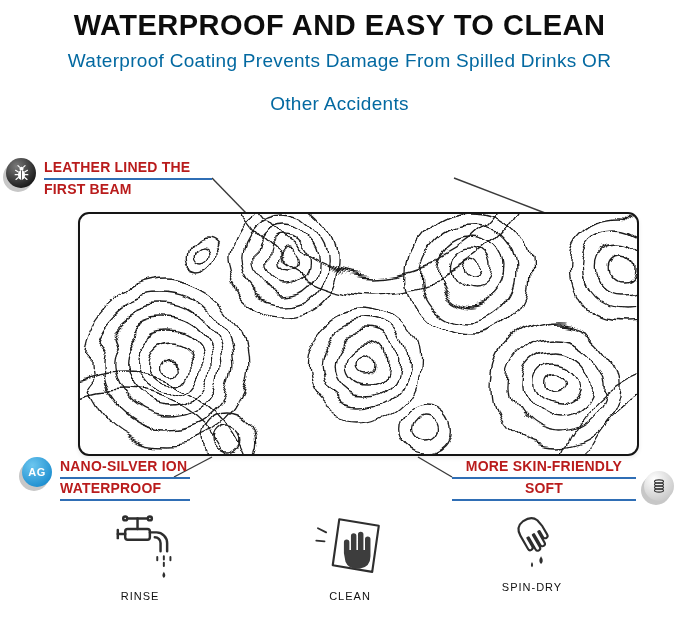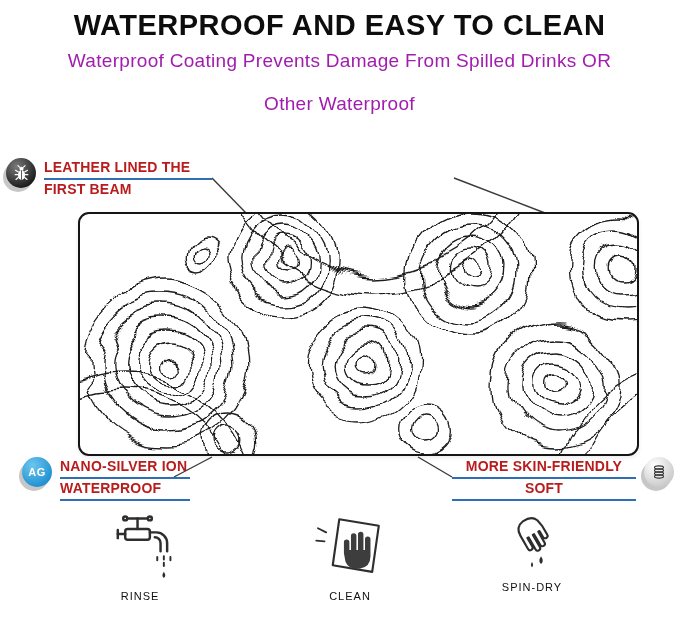--- a/index.html
+++ b/index.html
@@ -8,21 +8,21 @@
     --ink:#111111;
     --line-gray:#4a4a4a;
   }
   *{margin:0;padding:0;box-sizing:border-box;}
   body{background:#ffffff;font-family:"Liberation Sans",sans-serif;}
   .canvas{position:relative;width:679px;height:628px;background:#fff;overflow:hidden;color:var(--ink);}
 
   .title{position:absolute;top:3px;left:0;width:100%;text-align:center;
          font-size:29px;font-weight:bold;letter-spacing:.5px;color:#0d0d0d;margin-top:6px;}
   .subtitle{position:absolute;left:0;width:100%;text-align:center;
-            font-size:19px;letter-spacing:.3px;color:#a21caf;}
+            font-size:19px;letter-spacing:.3px;color:#0369a1;}
   .s1{top:50px}.s2{top:93px}
 
   .leaders{position:absolute;left:0;top:0;width:679px;height:628px;pointer-events:none;}
 
   
   .callout{position:absolute;display:flex;gap:8px;align-items:flex-start;}
   .badge{position:relative;width:30px;height:30px;flex:0 0 auto;}
   .badge::before{content:"";position:absolute;inset:0;border-radius:50%;
                  background:#c7c7c7;transform:translate(-3px,4px);}
   .sphere{position:absolute;inset:0;border-radius:50%;
@@ -30,21 +30,21 @@
           display:flex;align-items:center;justify-content:center;}
   .badge.blue .sphere{background:radial-gradient(circle at 35% 28%, #6cc6ef, var(--ag-blue) 78%);
           font-weight:bold;color:#fff;font-size:11px;letter-spacing:.5px;}
   .badge.light .sphere{background:radial-gradient(circle at 35% 28%, #ffffff, #c6c6c6 82%);}
   .ctext{font-size:14px;font-weight:bold;line-height:16px;letter-spacing:.2px;color:#b91c1c;width:100%;}
   .cline{padding:1px 0 3px;}
   .u{border-bottom:2.5px solid var(--accent-blue);}
   .tl{left:6px;top:158px;width:206px;}
   .tr{left:416px;top:158px;width:226px;}
   .bl{left:22px;top:457px;width:168px;}
-  .br{left:452px;top:457px;width:222px;}
+  .br{left:452px;top:457px;width:222px;align-items:flex-end;}
   .br .ctext{text-align:center;}
 
   
   .mat{position:absolute;left:78px;top:212px;width:561px;height:244px;
        border:2px solid #151515;border-radius:11px;background:#fff;overflow:hidden;
        box-shadow:0 2px 4px rgba(0,0,0,.08);}
   .mat svg{display:block;width:100%;height:100%;}
 
   
   .feature{position:absolute;width:110px;text-align:center;}
@@ -54,21 +54,21 @@
   .ficon{width:74px;height:74px;display:block;margin:0 auto;}
   .flabel{font-size:11px;letter-spacing:1px;margin-top:5px;color:#101010;}
 </style>
 </head>
 <body>
 
 <div class="canvas">
 
   <div class="title">WATERPROOF AND EASY TO CLEAN</div>
   <div class="subtitle s1">Waterproof Coating Prevents Damage From Spilled Drinks OR</div>
-  <div class="subtitle s2">Other Waterproof</div>
+  <div class="subtitle s2">Other Accidents</div>
 
   <svg class="leaders">
     <g stroke="#3a3a3a" stroke-width="1.4" fill="none">
       <line x1="212" y1="178" x2="246" y2="213"></line>
       <line x1="454" y1="178" x2="545" y2="213"></line>
       <line x1="174" y1="477" x2="212" y2="457"></line>
       <line x1="452" y1="477" x2="418" y2="457"></line>
     </g>
   </svg>
 

